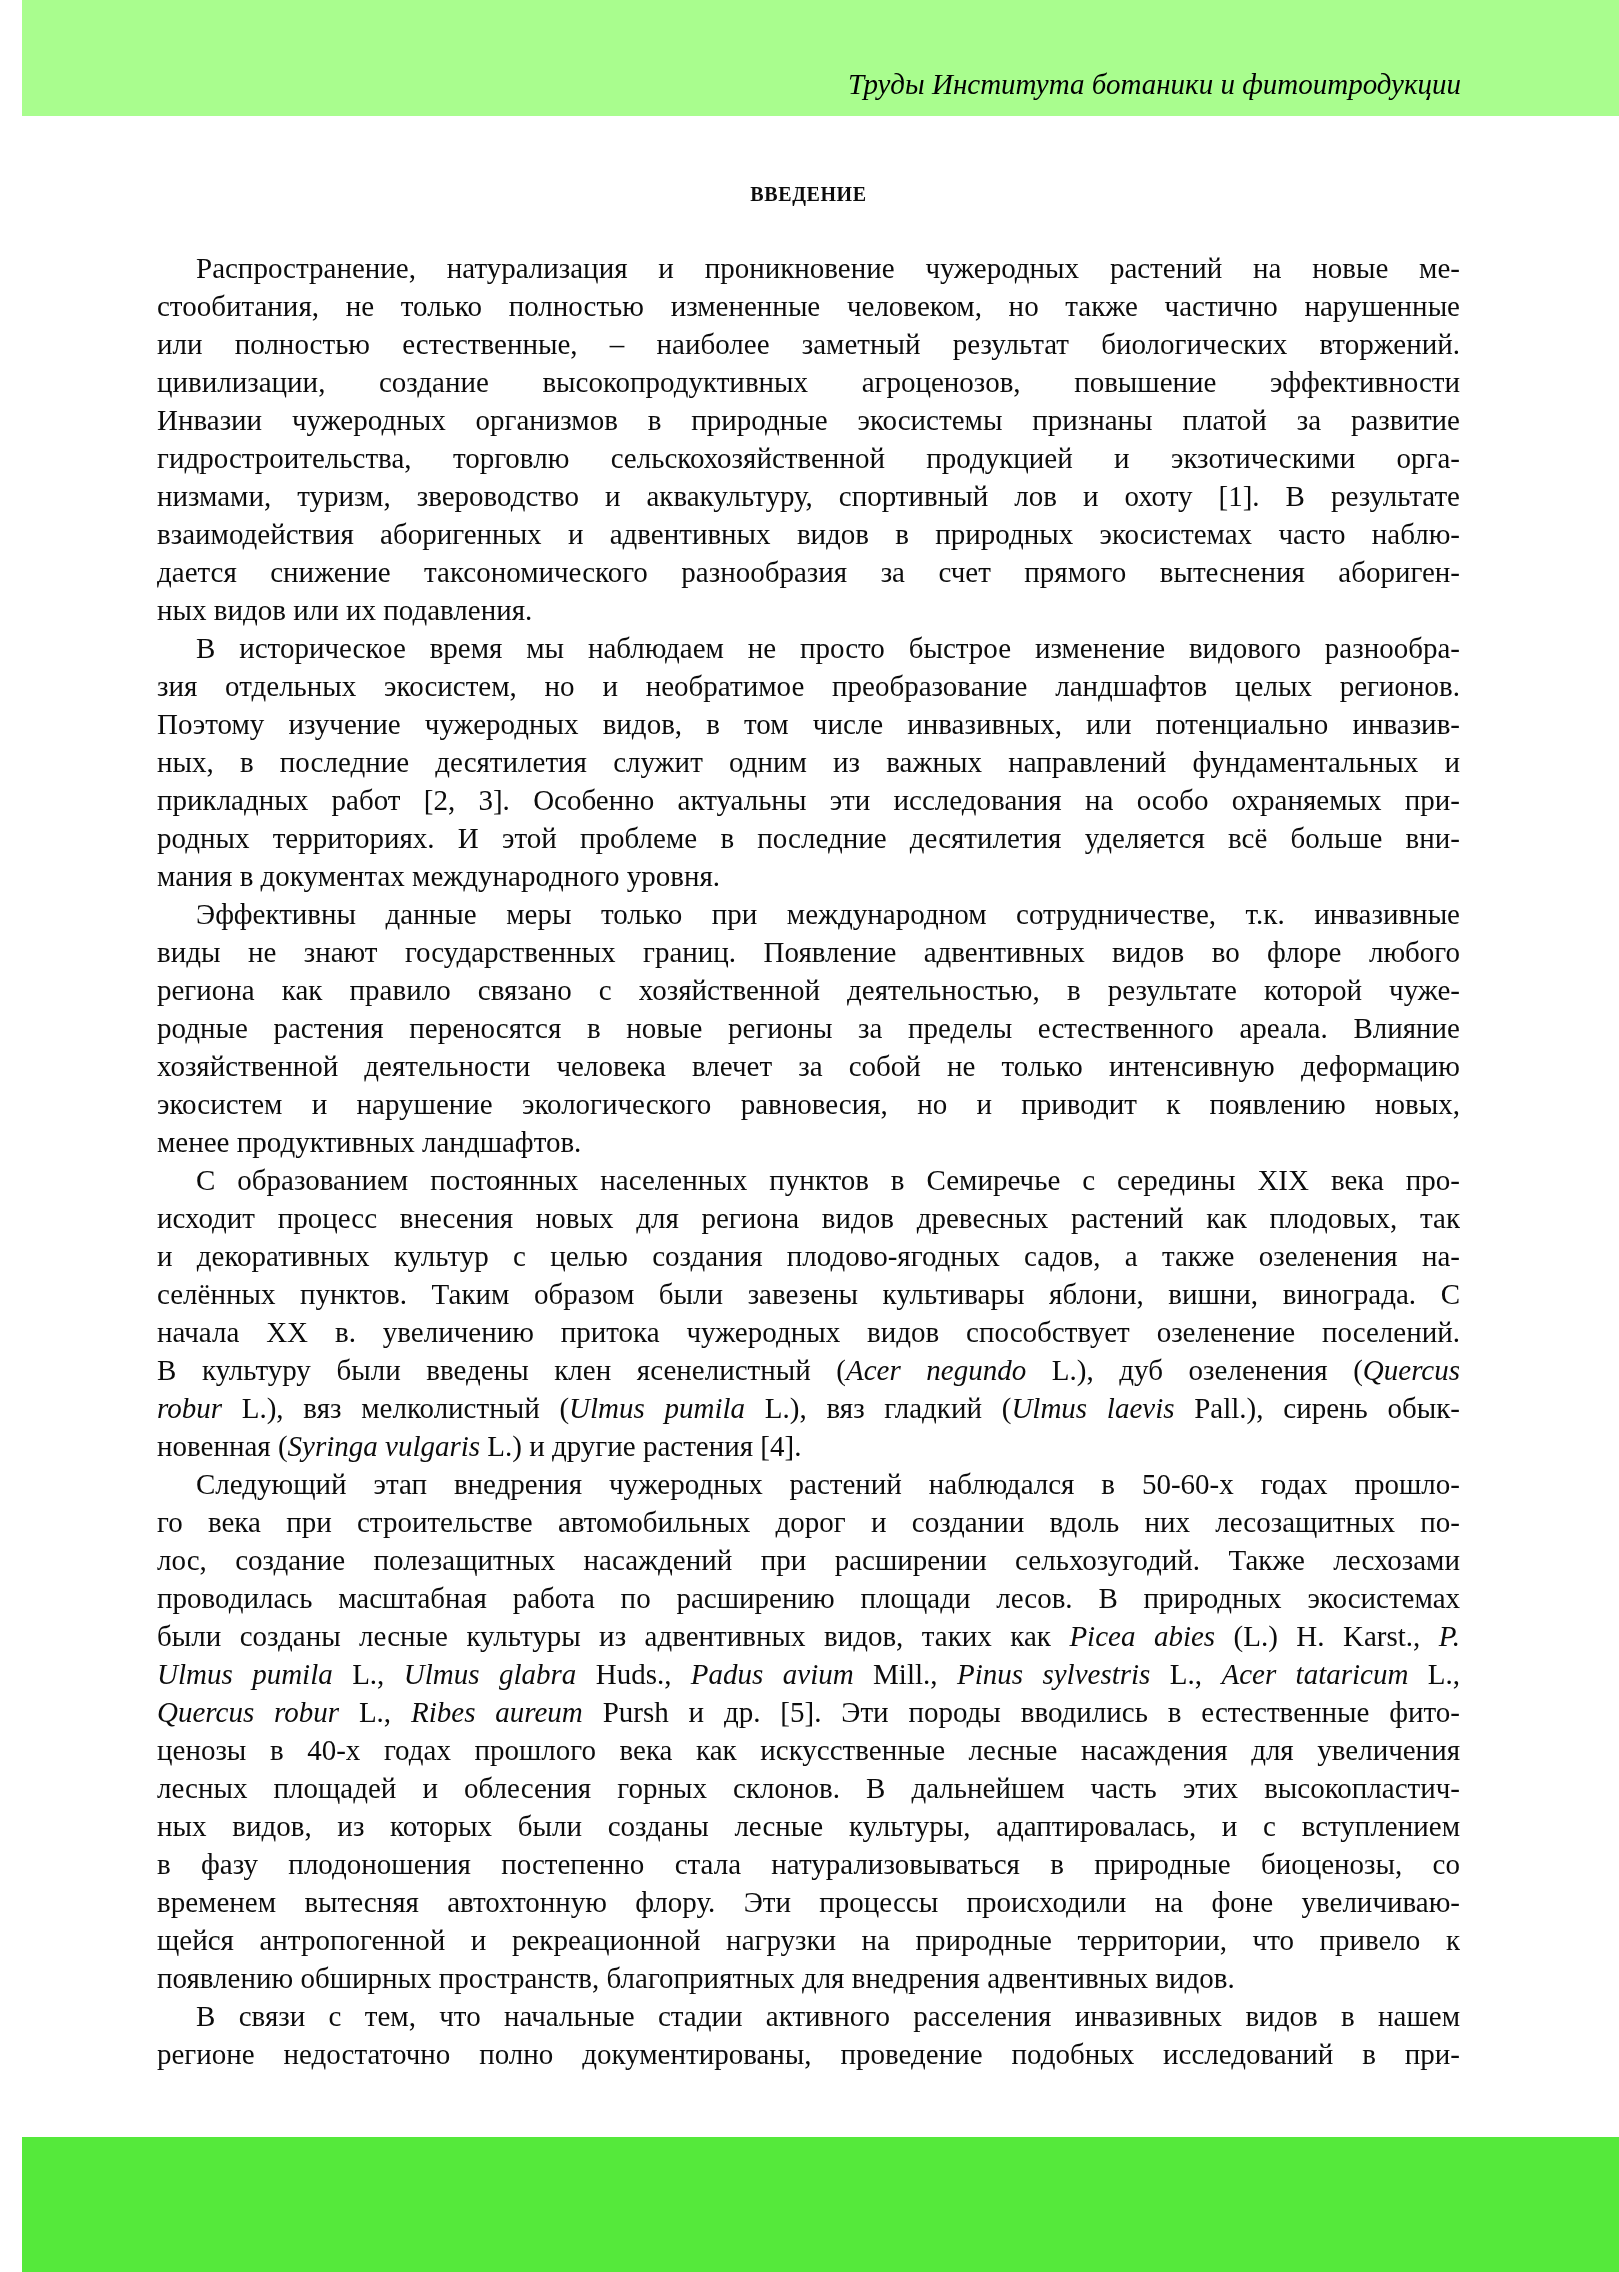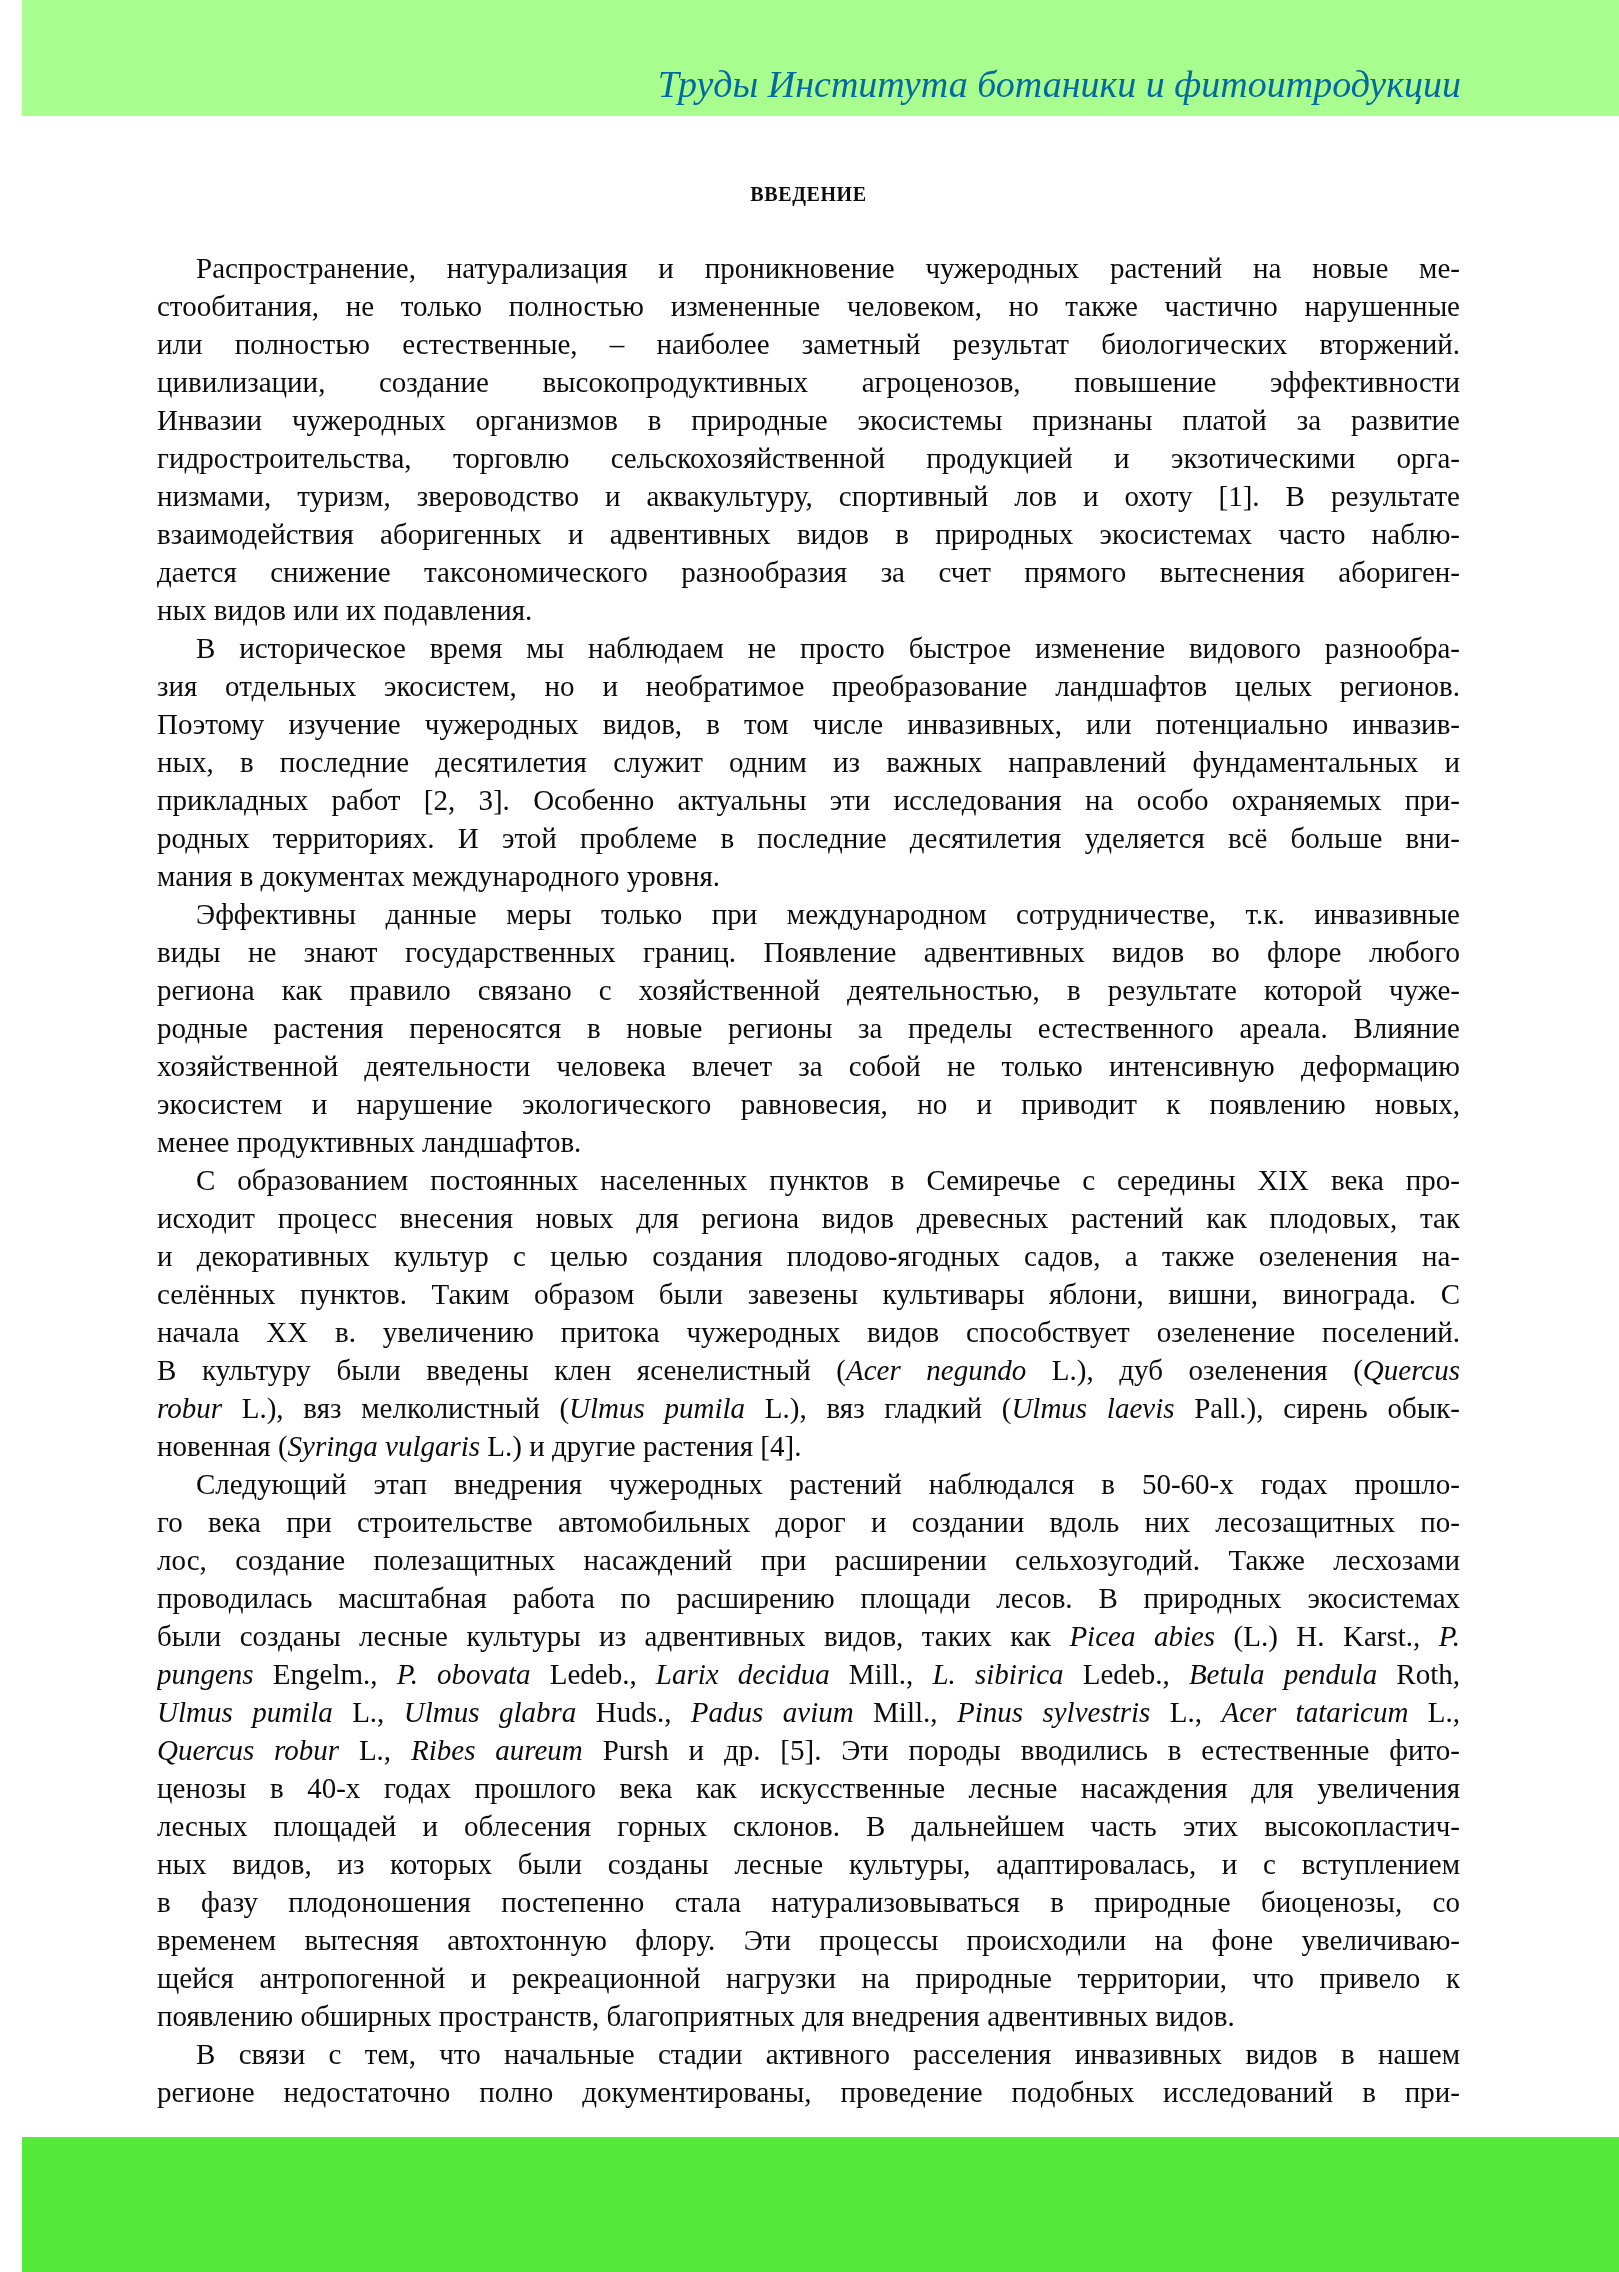--- a/index.html
+++ b/index.html
@@ -16,24 +16,24 @@
   .topbar{
     position:absolute;
     left:22px; right:0; top:0;
     height:116px;
   }
   .header-text{
     position:absolute;
     right:159px;
     bottom:16.5px;
     font-style:italic;
-    font-size:38px;
+    font-size:29px;
     line-height:32px;
     white-space:nowrap;
-    color:#0369a1;
+    color:#000000;
   }
   .page-title{
     position:absolute;
     left:157px;
     width:1303px;
     top:163px;
     text-align:center;
     font-weight:bold;
     font-size:20px;
     line-height:36px;
@@ -104,21 +104,20 @@
       <div class="line"><span>селённых пунктов. Таким образом были завезены культивары яблони, вишни, винограда. С</span></div>
       <div class="line"><span>начала XX в. увеличению притока чужеродных видов способствует озеленение поселений.</span></div>
       <div class="line"><span>В культуру были введены клен ясенелистный (</span><span class="it">Acer negundo</span><span> L.), дуб озеленения (</span><span class="it">Quercus</span></div>
       <div class="line"><span class="it">robur</span><span> L.), вяз мелколистный (</span><span class="it">Ulmus pumila</span><span> L.), вяз гладкий (</span><span class="it">Ulmus laevis</span><span> Pall.), сирень обык-</span></div>
       <div class="line lastline"><span>новенная (</span><span class="it">Syringa vulgaris</span><span> L.) и другие растения [4].</span></div>
       <div class="line first"><span>Следующий этап внедрения чужеродных растений наблюдался в 50-60-х годах прошло-</span></div>
       <div class="line"><span>го века при строительстве автомобильных дорог и создании вдоль них лесозащитных по-</span></div>
       <div class="line"><span>лос, создание полезащитных насаждений при расширении сельхозугодий. Также лесхозами</span></div>
       <div class="line"><span>проводилась масштабная работа по расширению площади лесов. В природных экосистемах</span></div>
       <div class="line"><span>были созданы лесные культуры из адвентивных видов, таких как </span><span class="it">Picea abies</span><span> (L.) H. Karst., </span><span class="it">P.</span></div>
-      <div class="line"><span class="it">pungens</span><span> Engelm., </span><span class="it">P. obovata</span><span> Ledeb., </span><span class="it">Larix decidua</span><span> Mill., </span><span class="it">L. sibirica</span><span> Ledeb., </span><span class="it">Betula pendula</span><span> Roth,</span></div>
       <div class="line"><span class="it">Ulmus pumila</span><span> L., </span><span class="it">Ulmus glabra</span><span> Huds., </span><span class="it">Padus avium</span><span> Mill., </span><span class="it">Pinus sylvestris</span><span> L., </span><span class="it">Acer tataricum</span><span> L.,</span></div>
       <div class="line"><span class="it">Quercus robur</span><span> L., </span><span class="it">Ribes aureum</span><span> Pursh и др. [5]. Эти породы вводились в естественные фито-</span></div>
       <div class="line"><span>ценозы в 40-х годах прошлого века как искусственные лесные насаждения для увеличения</span></div>
       <div class="line"><span>лесных площадей и облесения горных склонов. В дальнейшем часть этих высокопластич-</span></div>
       <div class="line"><span>ных видов, из которых были созданы лесные культуры, адаптировалась, и с вступлением</span></div>
       <div class="line"><span>в фазу плодоношения постепенно стала натурализовываться в природные биоценозы, со</span></div>
       <div class="line"><span>временем вытесняя автохтонную флору. Эти процессы происходили на фоне увеличиваю-</span></div>
       <div class="line"><span>щейся антропогенной и рекреационной нагрузки на природные территории, что привело к</span></div>
       <div class="line lastline"><span>появлению обширных пространств, благоприятных для внедрения адвентивных видов.</span></div>
       <div class="line first"><span>В связи с тем, что начальные стадии активного расселения инвазивных видов в нашем</span></div>

